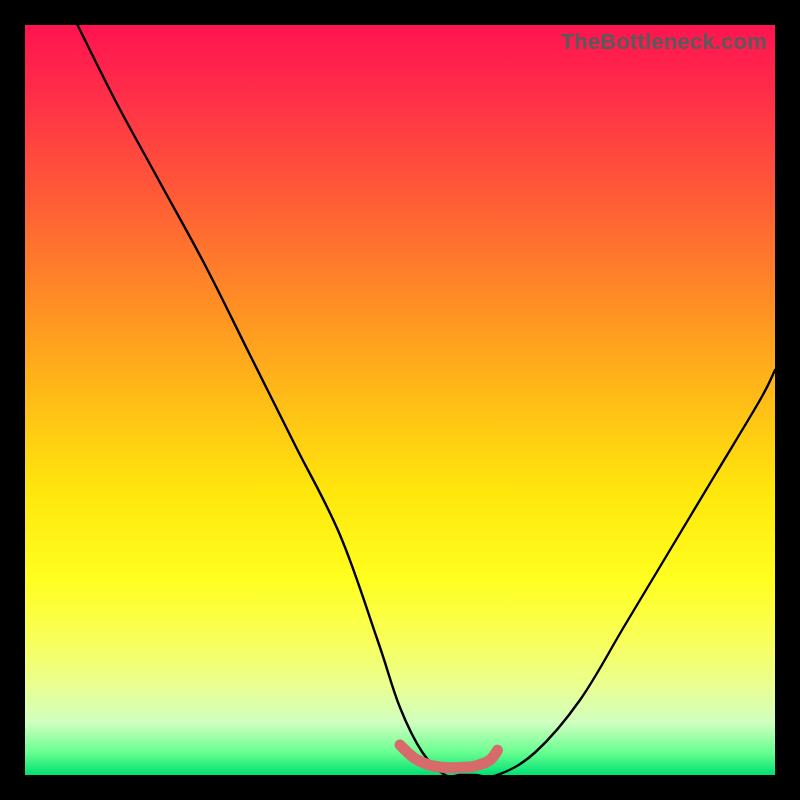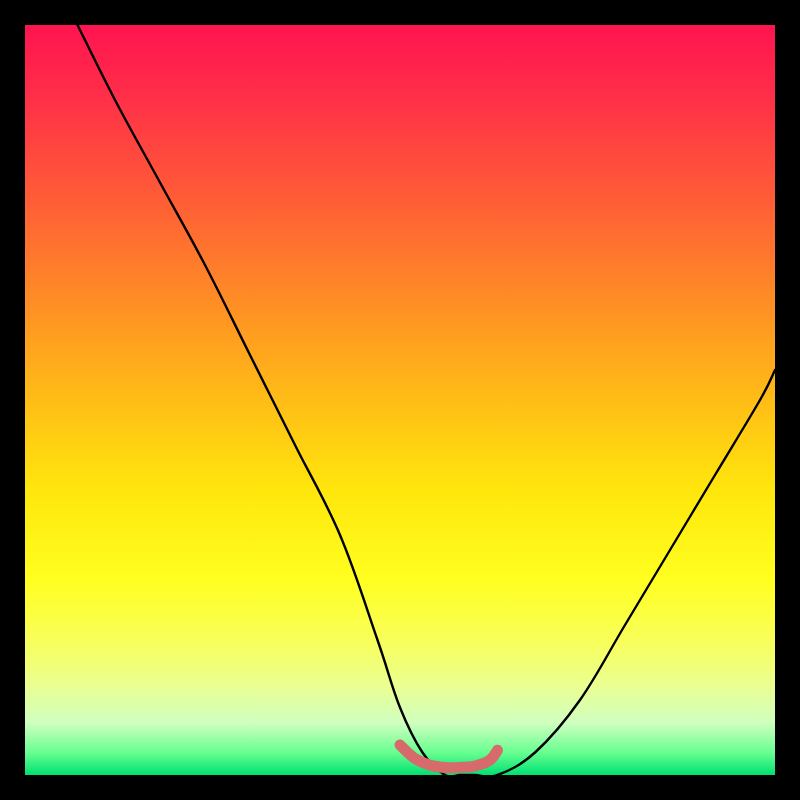--- a/index.html
+++ b/index.html
@@ -47,18 +47,19 @@
     inset: 0;
     width: 100%;
     height: 100%;
   }
 </style>
 </head>
 <body>
 
 <div class="frame">
   <div class="plot-area">
+    <div class="watermark">TheBottleneck.com</div>
     <svg class="curve" viewBox="0 0 750 750" preserveAspectRatio="none">
       <path id="curve-path" fill="none" stroke-width="2.4" stroke-linecap="round" stroke-linejoin="round" d="M 52.5 0.0 C 59.3 13.5, 75.2 46.7, 90.0 75.0 C 104.8 103.3, 118.8 127.8, 135.0 157.5 C 151.2 187.2, 163.8 208.9, 180.0 240.0 C 196.2 271.0, 208.8 297.6, 225.0 330.0 C 241.2 362.4, 253.8 387.6, 270.0 420.0 C 286.2 452.4, 300.1 474.9, 315.0 510.0 C 329.9 545.1, 341.7 584.0, 352.5 615.0 C 363.3 646.0, 366.9 662.3, 375.0 682.5 C 383.1 702.8, 389.4 715.4, 397.5 727.5 C 405.6 739.6, 413.3 746.0, 420.0 750.0 C 426.8 754.0, 429.6 750.0, 435.0 750.0 C 440.4 750.0, 443.3 750.0, 450.0 750.0 C 456.8 750.0, 461.7 754.0, 472.5 750.0 C 483.3 746.0, 495.2 741.0, 510.0 727.5 C 524.9 714.0, 538.8 698.0, 555.0 675.0 C 571.2 652.0, 583.8 627.0, 600.0 600.0 C 616.2 573.0, 628.8 552.0, 645.0 525.0 C 661.2 498.0, 673.8 477.0, 690.0 450.0 C 706.2 423.0, 724.2 393.9, 735.0 375.0 C 745.8 356.1, 747.3 350.4, 750.0 345.0" stroke="#000000"></path>
       <path id="band-path" fill="none" stroke-width="11" stroke-linecap="round" stroke-linejoin="round" d="M 375.0 720.0 C 377.7 722.4, 384.6 729.9, 390.0 733.5 C 395.4 737.1, 399.6 738.6, 405.0 740.3 C 410.4 741.9, 414.6 742.1, 420.0 742.5 C 425.4 742.9, 429.6 742.8, 435.0 742.5 C 440.4 742.2, 444.6 742.4, 450.0 741.0 C 455.4 739.6, 460.9 737.8, 465.0 735.0 C 469.1 732.2, 471.1 727.0, 472.5 725.3" stroke="#d76a6a"></path>
     </svg>
   </div>
 </div>
 
 </body></html>

